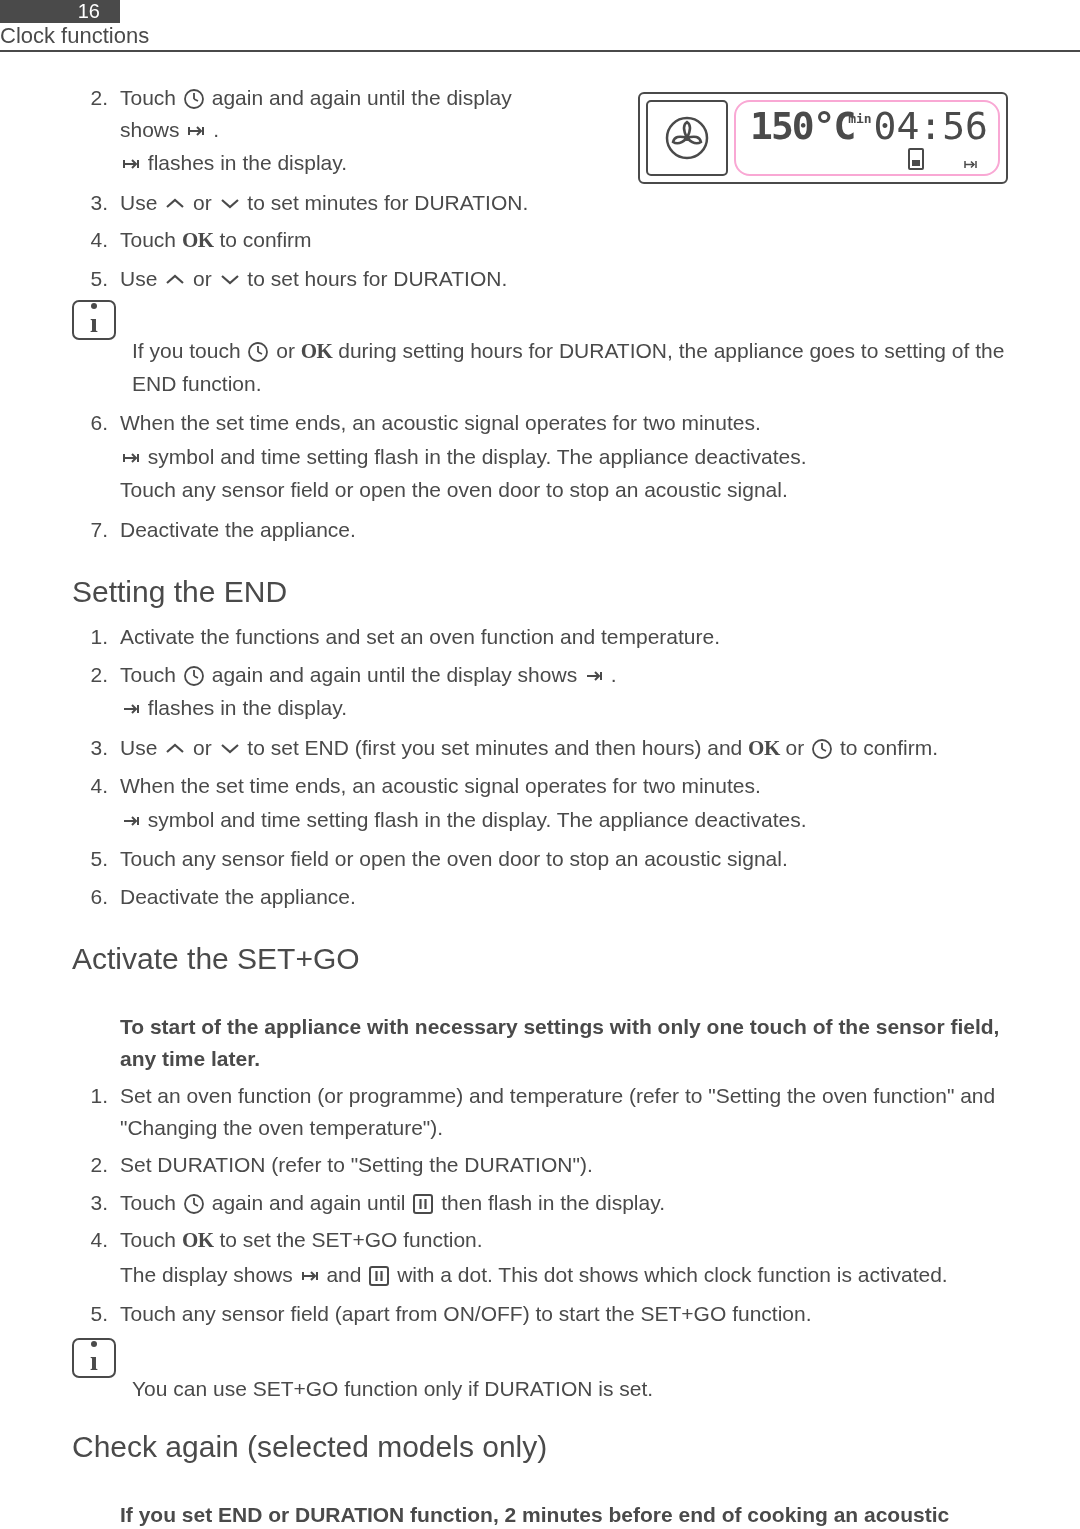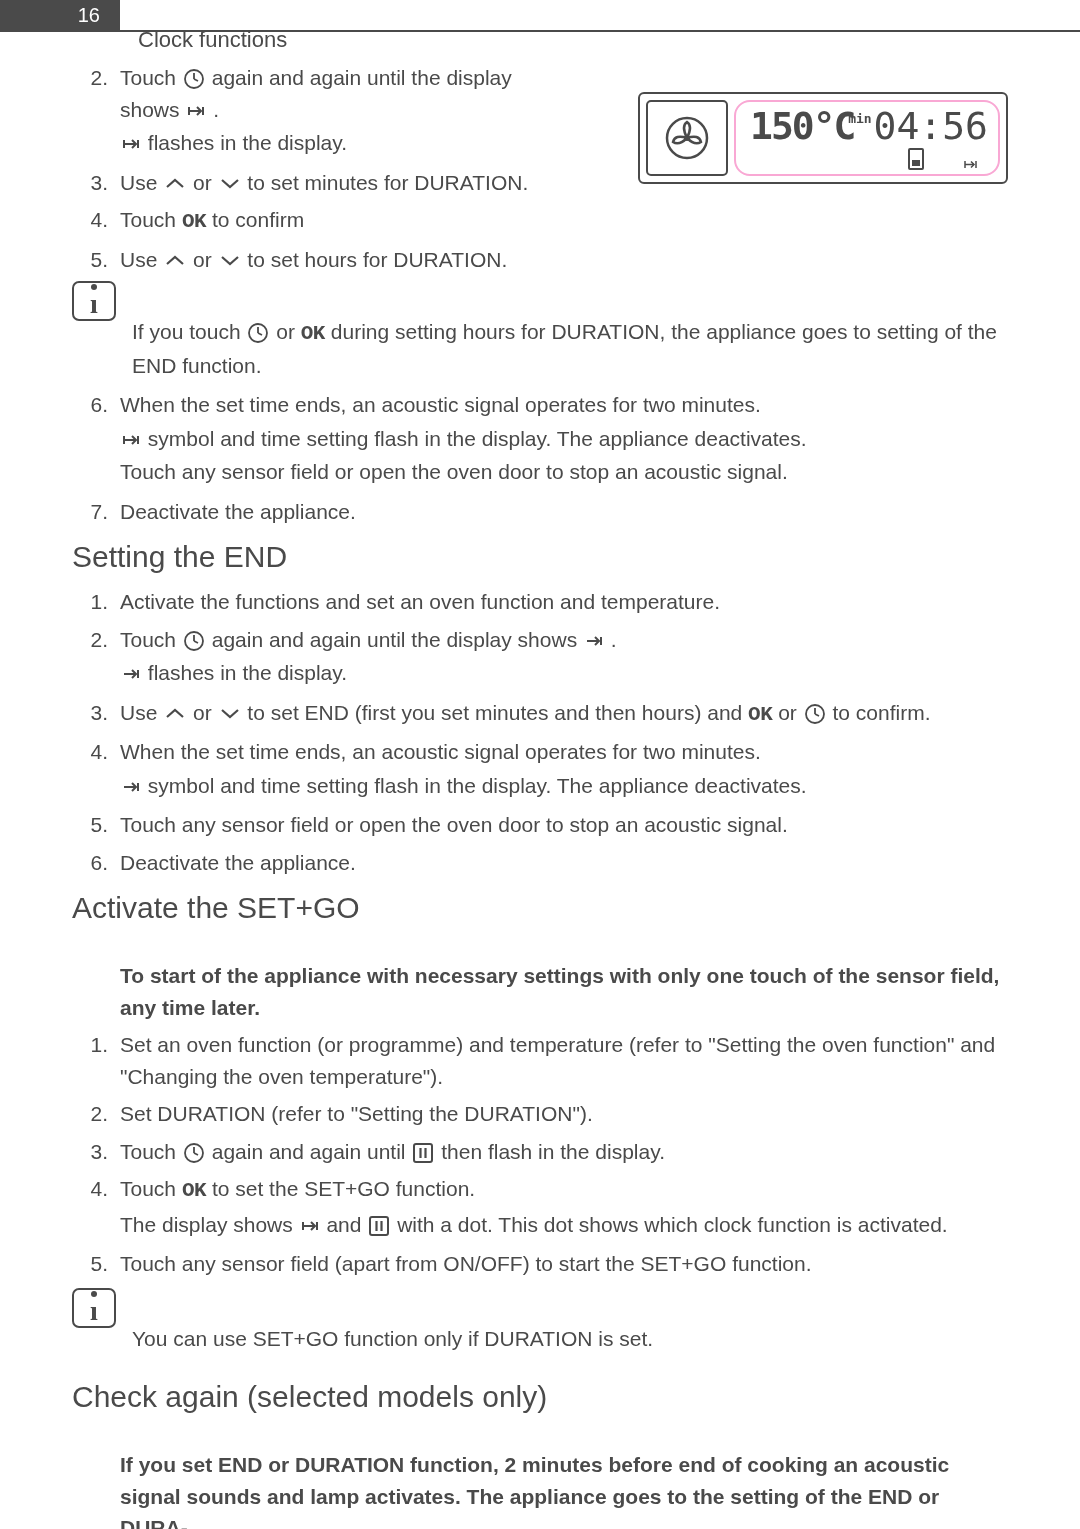--- a/index.html
+++ b/index.html
@@ -12,39 +12,38 @@
       background: #fff;
       width: 1080px;
       height: 1529px;
       position: relative;
       color: #4a4a4a;
     }
     .header {
       display: flex;
       align-items: stretch;
       border-bottom: 2px solid #4a4a4a;
-      height: 32px;
+      height: 52px;
+      flex-direction: column;
     }
     .page-num-box {
       background: #4a4a4a;
       color: #fff;
       padding: 0 20px 0 40px;
       display: flex;
       align-items: center;
       font-size: 20px;
       width: 120px;
       justify-content: flex-end;
     }
     .header-title {
-      padding-left: 18px;
       display: flex;
       align-items: center;
       font-size: 22px;
       color: #4a4a4a;
-      margin-top: 40px;
     }
     .content {
       padding: 30px 72px 0 72px;
     }
     .ol-item {
       display: flex;
       margin-bottom: 6px;
       line-height: 1.5;
     }
     .ol-num {
@@ -61,21 +60,21 @@
     .ol-text p {
       margin-bottom: 2px;
     }
     .indent-block {
       padding-left: 48px;
       margin-top: 35px;
     }
     .heading {
       font-size: 30px;
       color: #4a4a4a;
-      margin-top: 13px;
+      margin-top: 30px;
       margin-bottom: 12px;
       font-weight: 500;
     }
     .body-text {
       font-size: 21px;
       line-height: 1.5;
       margin-bottom: 6px;
       font-weight: bold;
     }
     .info-icon-wrapper {
@@ -197,21 +196,21 @@
       height: 6px;
       background: #4a4a4a;
     }
     .icon-svg {
       display: inline-block;
       vertical-align: middle;
       margin: 0 2px;
     }
     .bold-ok {
       font-weight: 600;
-      font-family: Liberation Mono, monospace;
+      font-family: Liberation Serif, serif;
       letter-spacing: -0.5px;
       text-align: center;
     }
   </style>
 </head>
 <body>
 
 <svg width="0" height="0" style="position:absolute">
   <defs>
     <g id="clock-icon">

